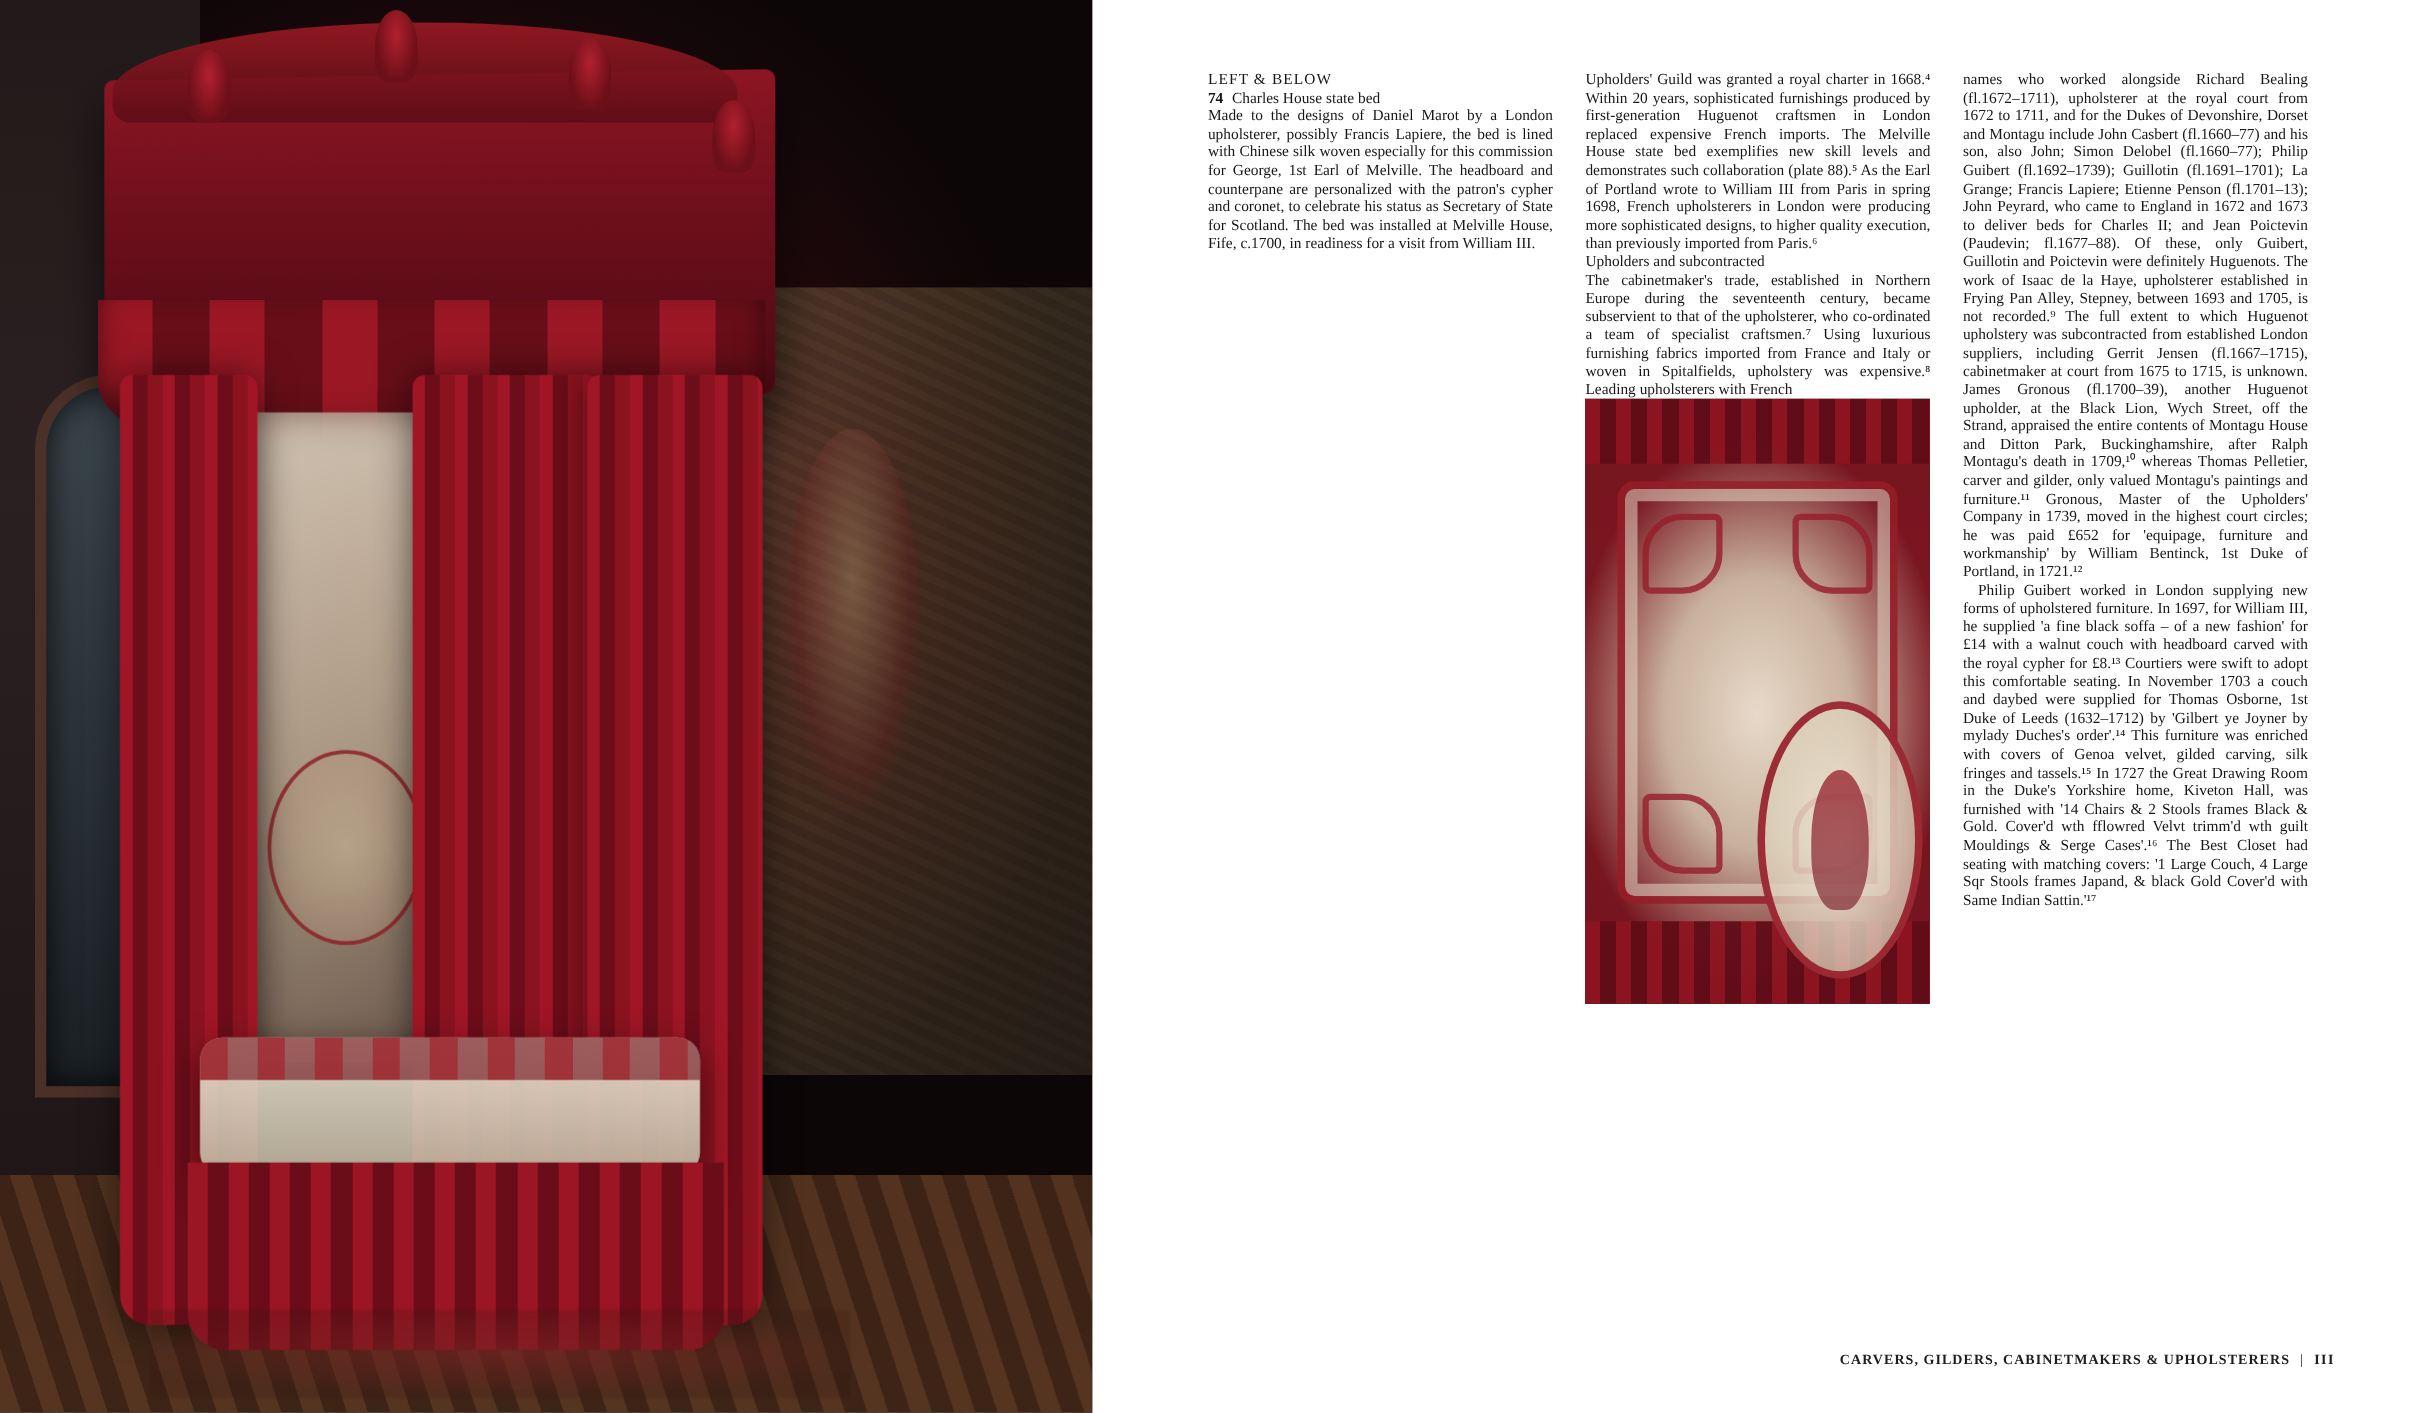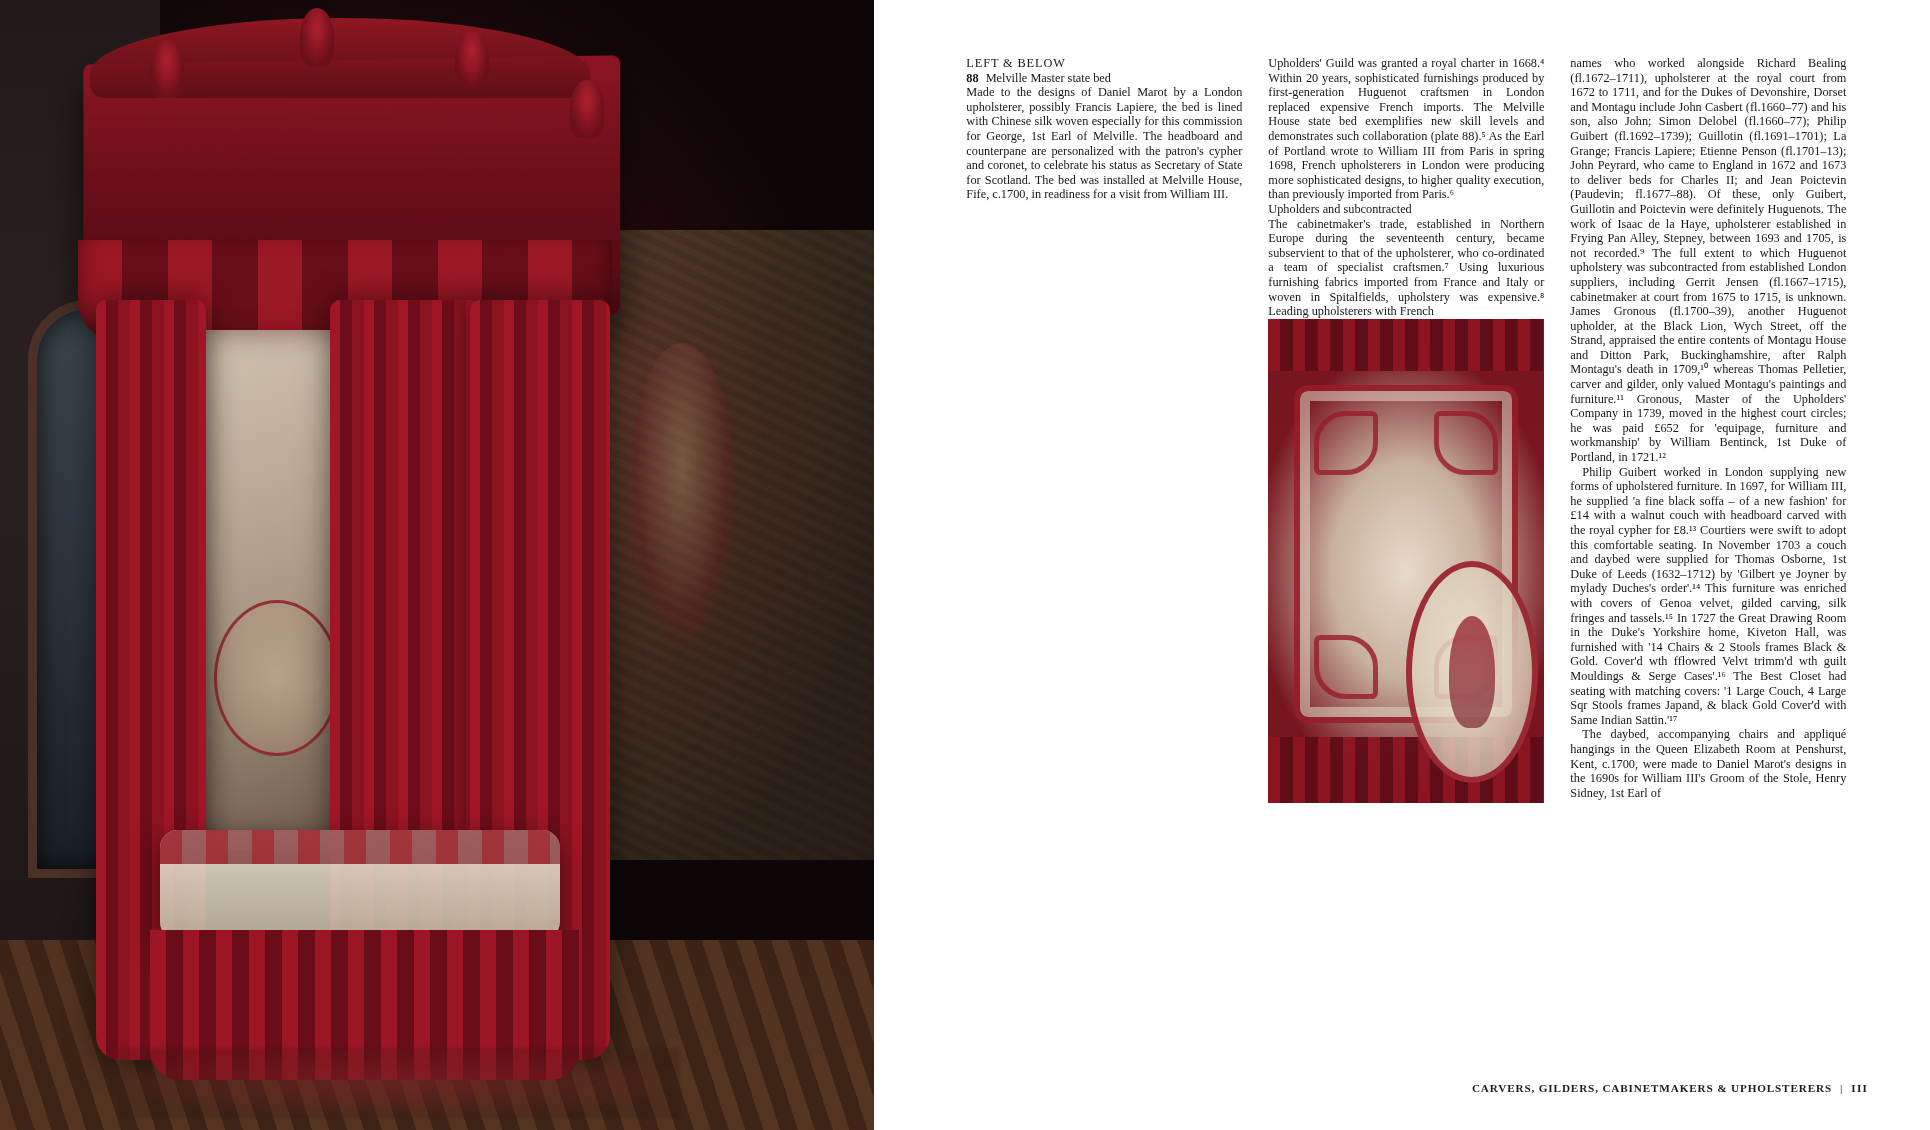--- a/index.html
+++ b/index.html
@@ -357,21 +357,21 @@
   </div>
 
   <div class="gutter"></div>
 
   <div class="right-page">
     <div class="columns">
 
       <div class="col col1">
         <div class="caption-label">LEFT &amp; BELOW</div>
         <div class="caption-title">
-          <span class="num">88</span><span>Melville Master state bed</span>
+          <span class="num">74</span><span>Charles House state bed</span>
         </div>
         <div class="caption-body">Made to the designs of Daniel Marot by a London upholsterer, possibly Francis Lapiere, the bed is lined with Chinese silk woven especially for this commission for George, 1st Earl of Melville. The headboard and counterpane are personalized with the patron's cypher and coronet, to celebrate his status as Secretary of State for Scotland. The bed was installed at Melville House, Fife, c.1700, in readiness for a visit from William III.</div>
       </div>
 
       <div class="col col2">
         <p class="para">Upholders' Guild was granted a royal charter in 1668.⁴ Within 20 years, sophisticated furnishings produced by first-generation Huguenot craftsmen in London replaced expensive French imports. The Melville House state bed exemplifies new skill levels and demonstrates such collaboration (plate 88).⁵ As the Earl of Portland wrote to William III from Paris in spring 1698, French upholsterers in London were producing more sophisticated designs, to higher quality execution, than previously imported from Paris.⁶</p>
         <div class="subhead">Upholders and subcontracted</div>
         <p class="para">The cabinetmaker's trade, established in Northern Europe during the seventeenth century, became subservient to that of the upholsterer, who co-ordinated a team of specialist craftsmen.⁷ Using luxurious furnishing fabrics imported from France and Italy or woven in Spitalfields, upholstery was expensive.⁸ Leading upholsterers with French</p>
 
         <div class="plate">
@@ -383,21 +383,20 @@
           <div class="plate-corner pc-tr"></div>
           <div class="plate-corner pc-bl"></div>
           <div class="plate-corner pc-br"></div>
           <div class="plate-oval"></div>
         </div>
       </div>
 
       <div class="col col3">
         <p class="para">names who worked alongside Richard Bealing (fl.1672–1711), upholsterer at the royal court from 1672 to 1711, and for the Dukes of Devonshire, Dorset and Montagu include John Casbert (fl.1660–77) and his son, also John; Simon Delobel (fl.1660–77); Philip Guibert (fl.1692–1739); Guillotin (fl.1691–1701); La Grange; Francis Lapiere; Etienne Penson (fl.1701–13); John Peyrard, who came to England in 1672 and 1673 to deliver beds for Charles II; and Jean Poictevin (Paudevin; fl.1677–88). Of these, only Guibert, Guillotin and Poictevin were definitely Huguenots. The work of Isaac de la Haye, upholsterer established in Frying Pan Alley, Stepney, between 1693 and 1705, is not recorded.⁹ The full extent to which Huguenot upholstery was subcontracted from established London suppliers, including Gerrit Jensen (fl.1667–1715), cabinetmaker at court from 1675 to 1715, is unknown. James Gronous (fl.1700–39), another Huguenot upholder, at the Black Lion, Wych Street, off the Strand, appraised the entire contents of Montagu House and Ditton Park, Buckinghamshire, after Ralph Montagu's death in 1709,¹⁰ whereas Thomas Pelletier, carver and gilder, only valued Montagu's paintings and furniture.¹¹ Gronous, Master of the Upholders' Company in 1739, moved in the highest court circles; he was paid £652 for 'equipage, furniture and workmanship' by William Bentinck, 1st Duke of Portland, in 1721.¹²</p>
         <p class="para indent">Philip Guibert worked in London supplying new forms of upholstered furniture. In 1697, for William III, he supplied 'a fine black soffa – of a new fashion' for £14 with a walnut couch with headboard carved with the royal cypher for £8.¹³ Courtiers were swift to adopt this comfortable seating. In November 1703 a couch and daybed were supplied for Thomas Osborne, 1st Duke of Leeds (1632–1712) by 'Gilbert ye Joyner by mylady Duches's order'.¹⁴ This furniture was enriched with covers of Genoa velvet, gilded carving, silk fringes and tassels.¹⁵ In 1727 the Great Drawing Room in the Duke's Yorkshire home, Kiveton Hall, was furnished with '14 Chairs &amp; 2 Stools frames Black &amp; Gold. Cover'd wth fflowred Velvt trimm'd wth guilt Mouldings &amp; Serge Cases'.¹⁶ The Best Closet had seating with matching covers: '1 Large Couch, 4 Large Sqr Stools frames Japand, &amp; black Gold Cover'd with Same Indian Sattin.'¹⁷</p>
-        <p class="para indent">The daybed, accompanying chairs and appliqué hangings in the Queen Elizabeth Room at Penshurst, Kent, c.1700, were made to Daniel Marot's designs in the 1690s for William III's Groom of the Stole, Henry Sidney, 1st Earl of</p>
       </div>
 
     </div>
 
     <div class="footer">
       <span>CARVERS, GILDERS, CABINETMAKERS &amp; UPHOLSTERERS</span><span class="rule">|</span><span class="folio">III</span>
     </div>
   </div>
 
 </div>

